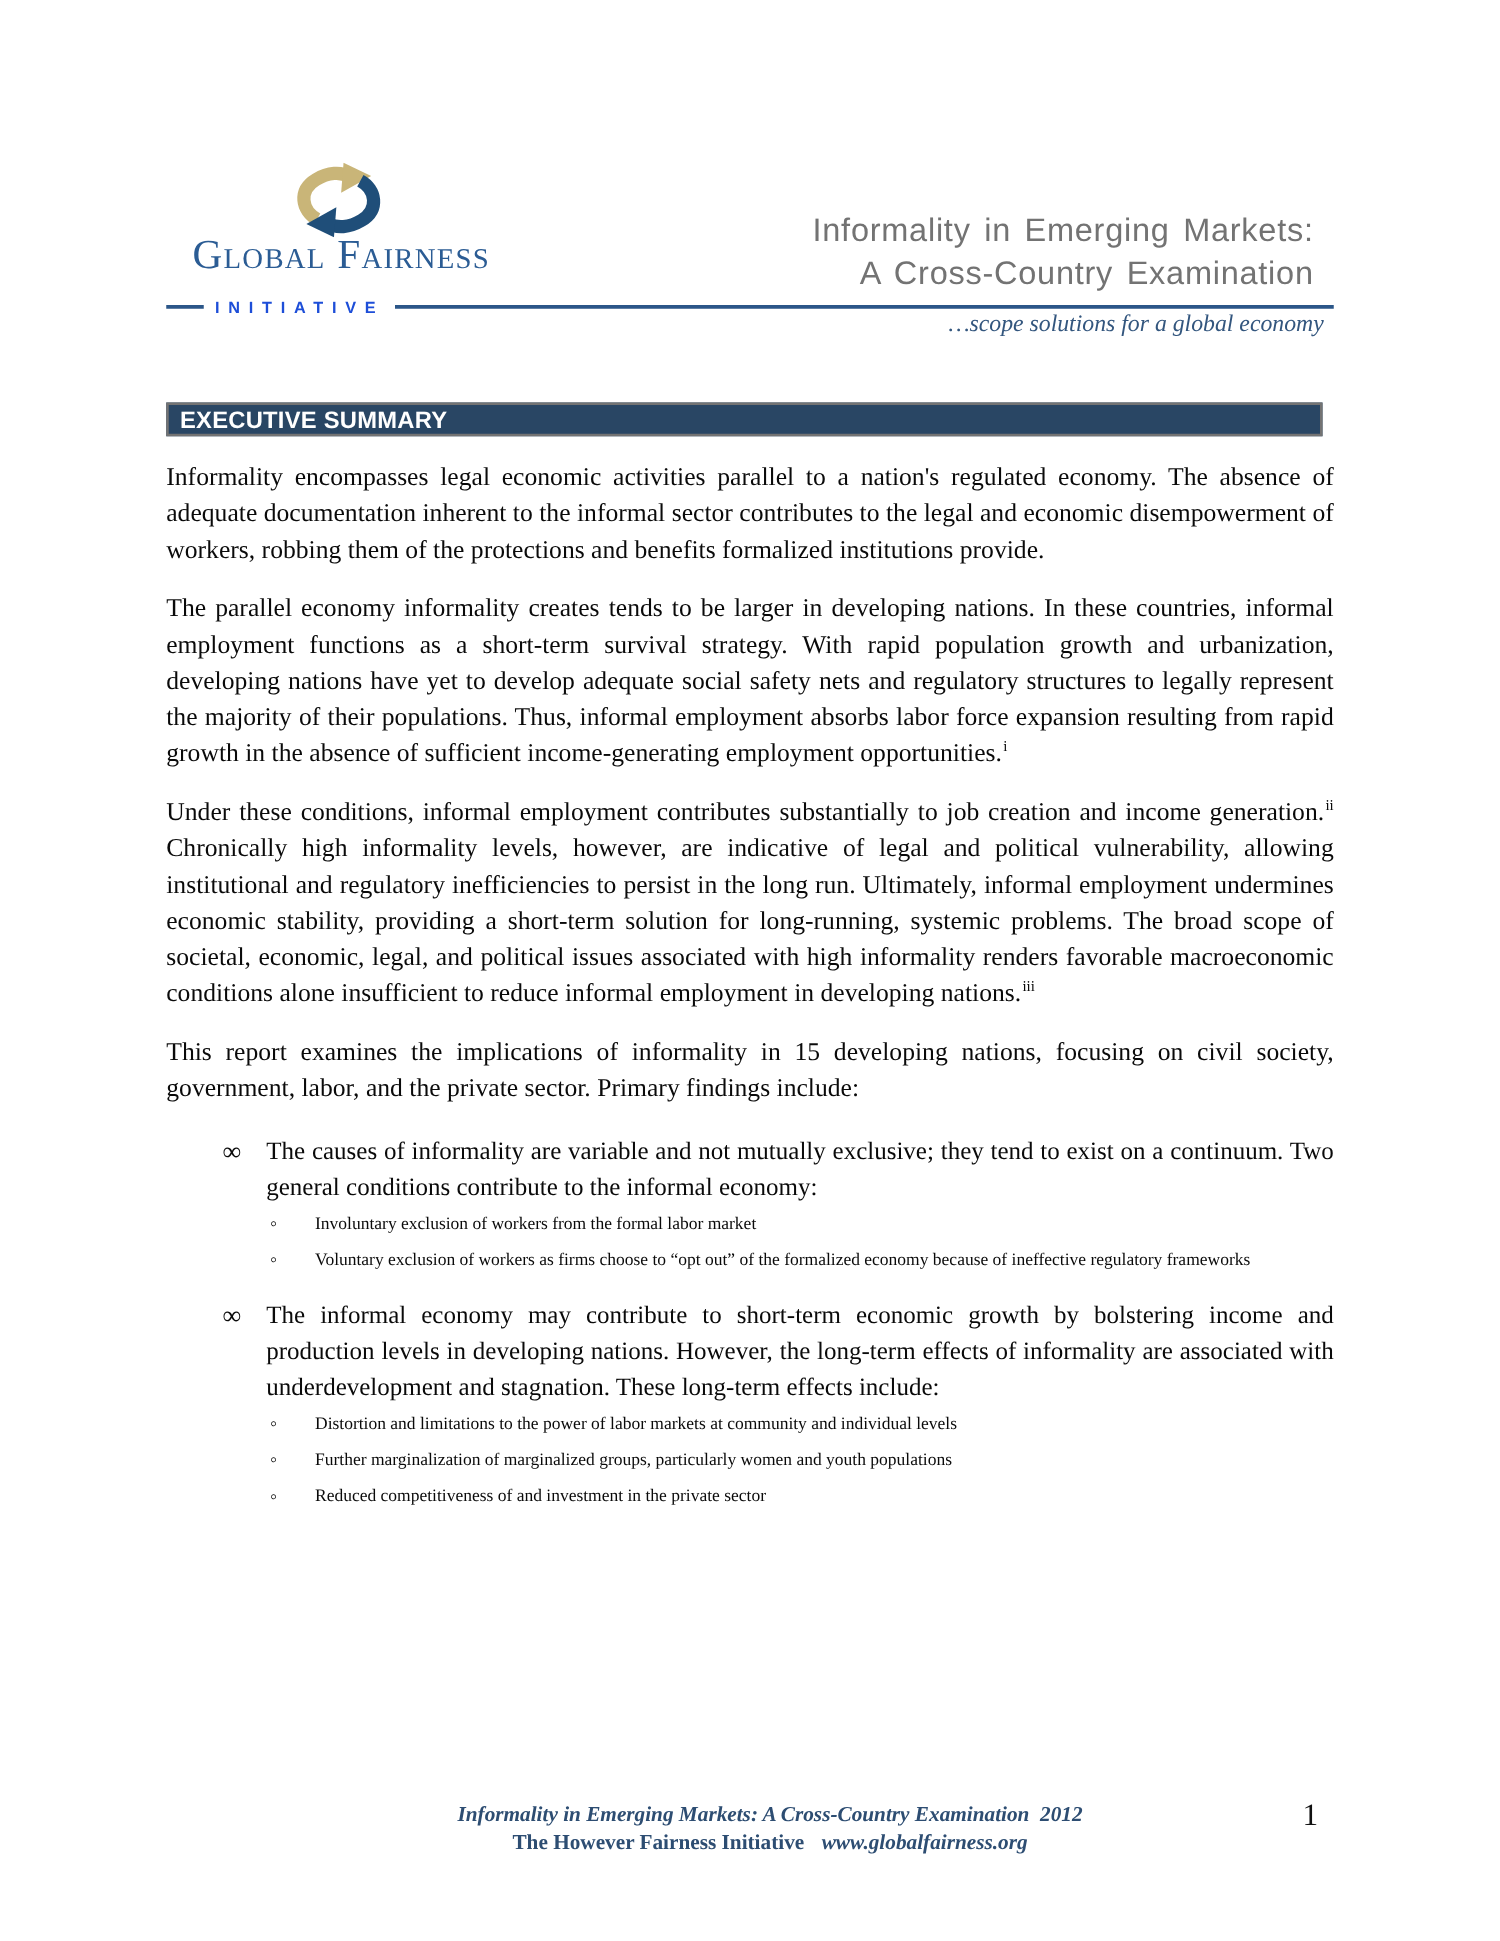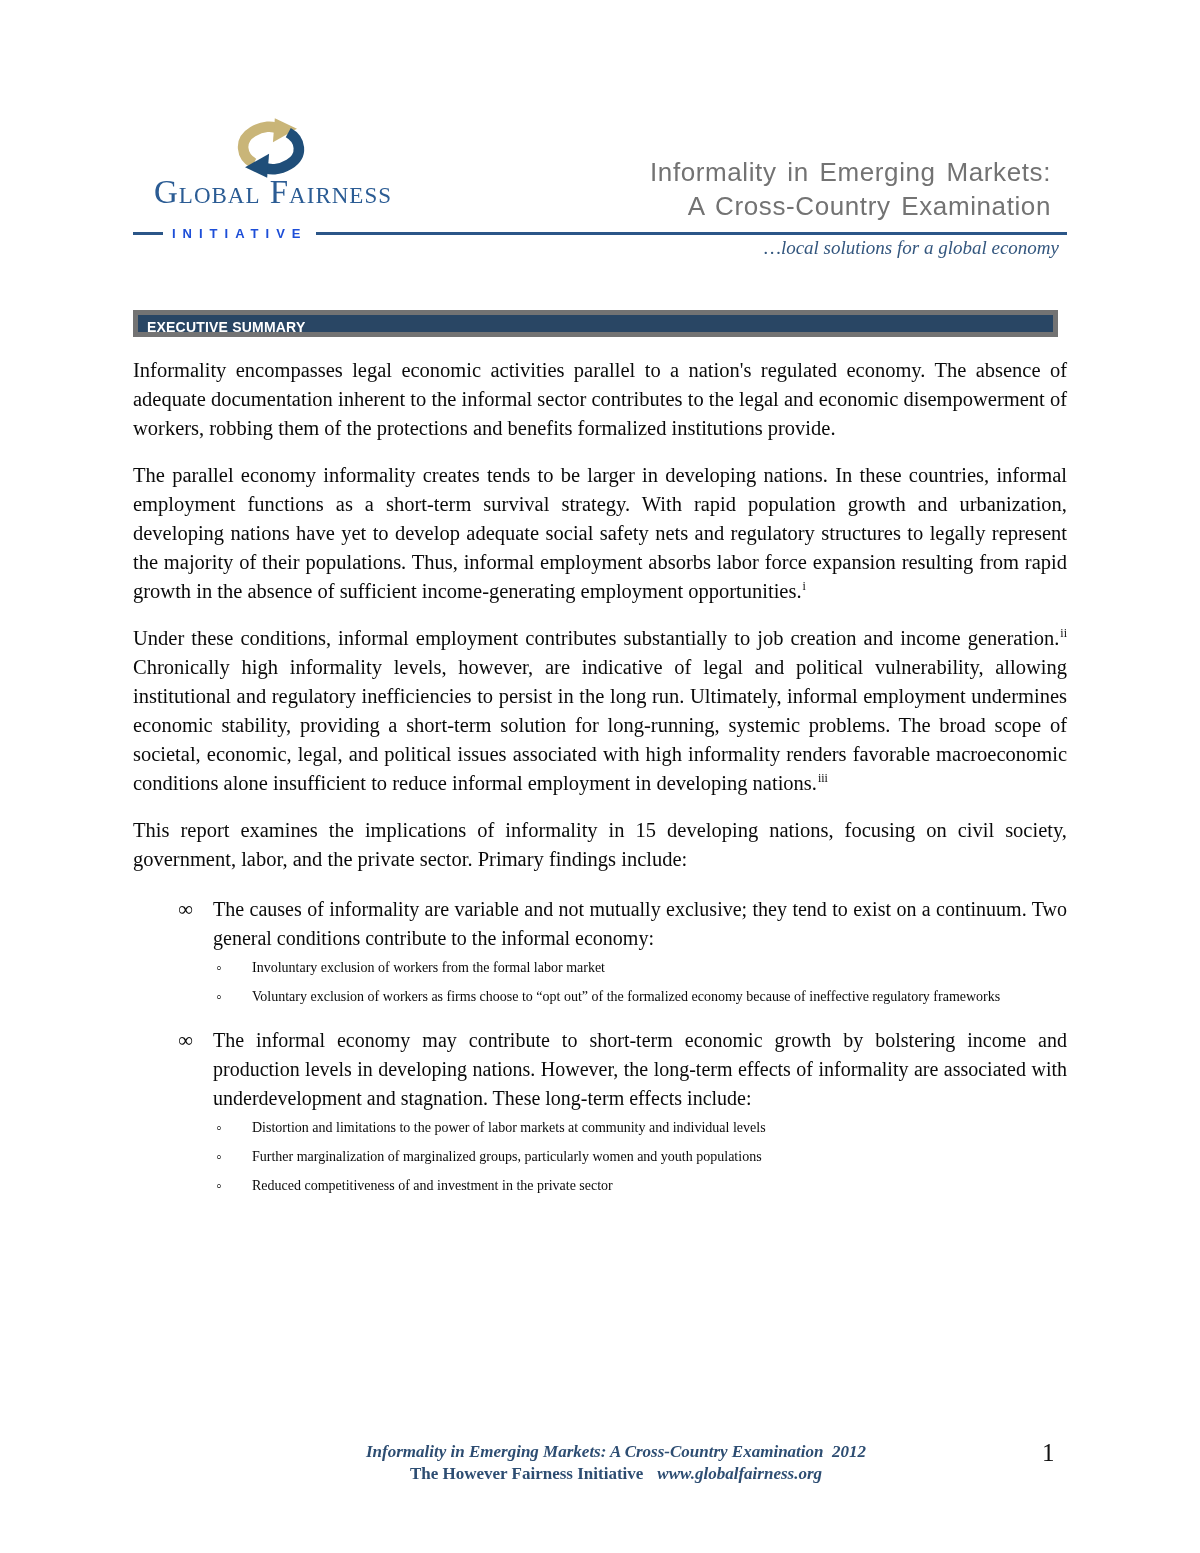--- a/index.html
+++ b/index.html
@@ -9,21 +9,21 @@
     width: 1200px;
     height: 1553px;
     background: #ffffff;
     font-family: "Liberation Serif", serif;
     color: #0a0a0a;
     overflow: hidden;
   }
   .content {
     position: absolute;
     left: 133px;
-    top: 0;
+    top: 12px;
     width: 934px;
   }
 
   
   .header { position: relative; height: 265px; }
   .logo-icon { position: absolute; left: 90px; top: 118px; }
   .logo-name {
     position: absolute; left: 2px; top: 176px; width: 276px;
     text-align: center;
     font-family: "Liberation Serif", serif;
@@ -67,25 +67,25 @@
     color: #33567e;
     white-space: nowrap;
   }
 
   
   .section-bar {
     margin-top: 45px;
     width: 925px;
     height: 27px;
     background: #294664;
-    border: 5px solid #737373;
+    border: 2px solid #737373;
     color: #ffffff;
     font-family: "Liberation Sans", sans-serif;
     font-weight: bold;
-    font-size: 14px;
+    font-size: 19px;
     line-height: 25px;
     padding-left: 9px;
     letter-spacing: 0.2px;
   }
 
   
   .body-para {
     margin: 0 0 18px 0;
     font-size: 20.5px;
     line-height: 29px;
@@ -154,21 +154,21 @@
       <div class="logo-name">Global Fairness</div>
       <div class="rule-row">
         <span class="rule-dash"></span>
         <span class="initiative-label">INITIATIVE</span>
         <span class="rule-long"></span>
       </div>
       <div class="title-block">
         <div>Informality in Emerging Markets:</div>
         <div>A Cross-Country Examination</div>
       </div>
-      <div class="tagline">…local solutions for a global economy</div>
+      <div class="tagline">…scope solutions for a global economy</div>
     </div>
 
     <div class="section-bar">
       <span>EXECUTIVE SUMMARY</span>
     </div>
 
     <p class="body-para first"><span>Informality encompasses legal economic activities parallel to a nation's regulated economy. The absence of adequate documentation inherent to the informal sector contributes to the legal and economic disempowerment of workers, robbing them of the protections and benefits formalized institutions provide.</span><sup class="fn"></sup></p>
 
     <p class="body-para"><span>The parallel economy informality creates tends to be larger in developing nations. In these countries, informal employment functions as a short-term survival strategy. With rapid population growth and urbanization, developing nations have yet to develop adequate social safety nets and regulatory structures to legally represent the majority of their populations. Thus, informal employment absorbs labor force expansion resulting from rapid growth in the absence of sufficient income-generating employment opportunities.</span><sup class="fn">i</sup></p>
 

